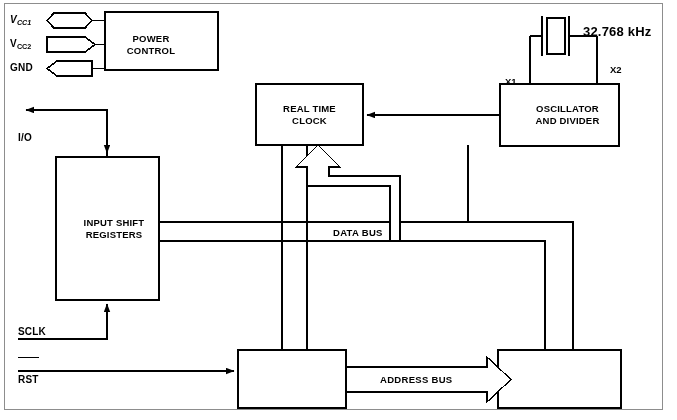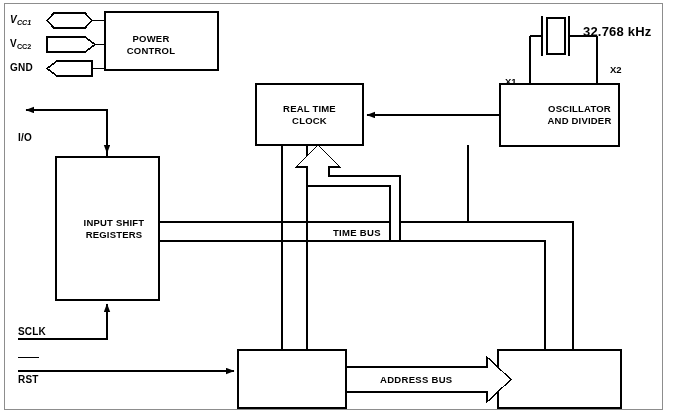--- a/index.html
+++ b/index.html
@@ -171,21 +171,21 @@
 
   <div class="blk-label" style="left:105px; top:33px; width:92px;">POWER
 CONTROL</div>
 
   <div class="blk-label" style="left:56px; top:217px; width:116px;">INPUT SHIFT
 REGISTERS</div>
 
   <div class="blk-label" style="left:256px; top:103px; width:107px;">REAL TIME
 CLOCK</div>
 
-  <div class="blk-label" style="left:512px; top:103px; width:135px;">OSCILLATOR
+  <div class="blk-label" style="left:500px; top:103px; width:135px;">OSCILLATOR
 AND DIVIDER</div>
 
 
 
   <div class="pin-label" style="left:10px; top:14px;font-style:italic;"><span>V</span><sub>CC1</sub></div>
 
   <div class="pin-label" style="left:10px; top:38px;"><span>V</span><sub>CC2</sub></div>
 
   <div class="pin-label" style="left:10px; top:62px;"><span>GND</span></div>
 
@@ -194,17 +194,17 @@
   <div class="pin-label" style="left:18px; top:326px;">SCLK</div>
 
   <div class="pin-label" style="left:18px; top:357px;"><span class="ovl">RST</span></div>
 
   <div class="node-label" style="left:505px; top:64px;margin-top:12px;">X1</div>
 
   <div class="node-label" style="left:610px; top:64px;">X2</div>
 
   <div class="xtal-label" style="left:583px; top:24px;">32.768 kHz</div>
 
-  <div class="bus-label" style="left:333px; top:227px;">TIME BUS</div>
+  <div class="bus-label" style="left:333px; top:227px;">DATA BUS</div>
 
   <div class="bus-label" style="left:380px; top:374px;">ADDRESS BUS</div>
 
 </div>
 
 </body></html>

